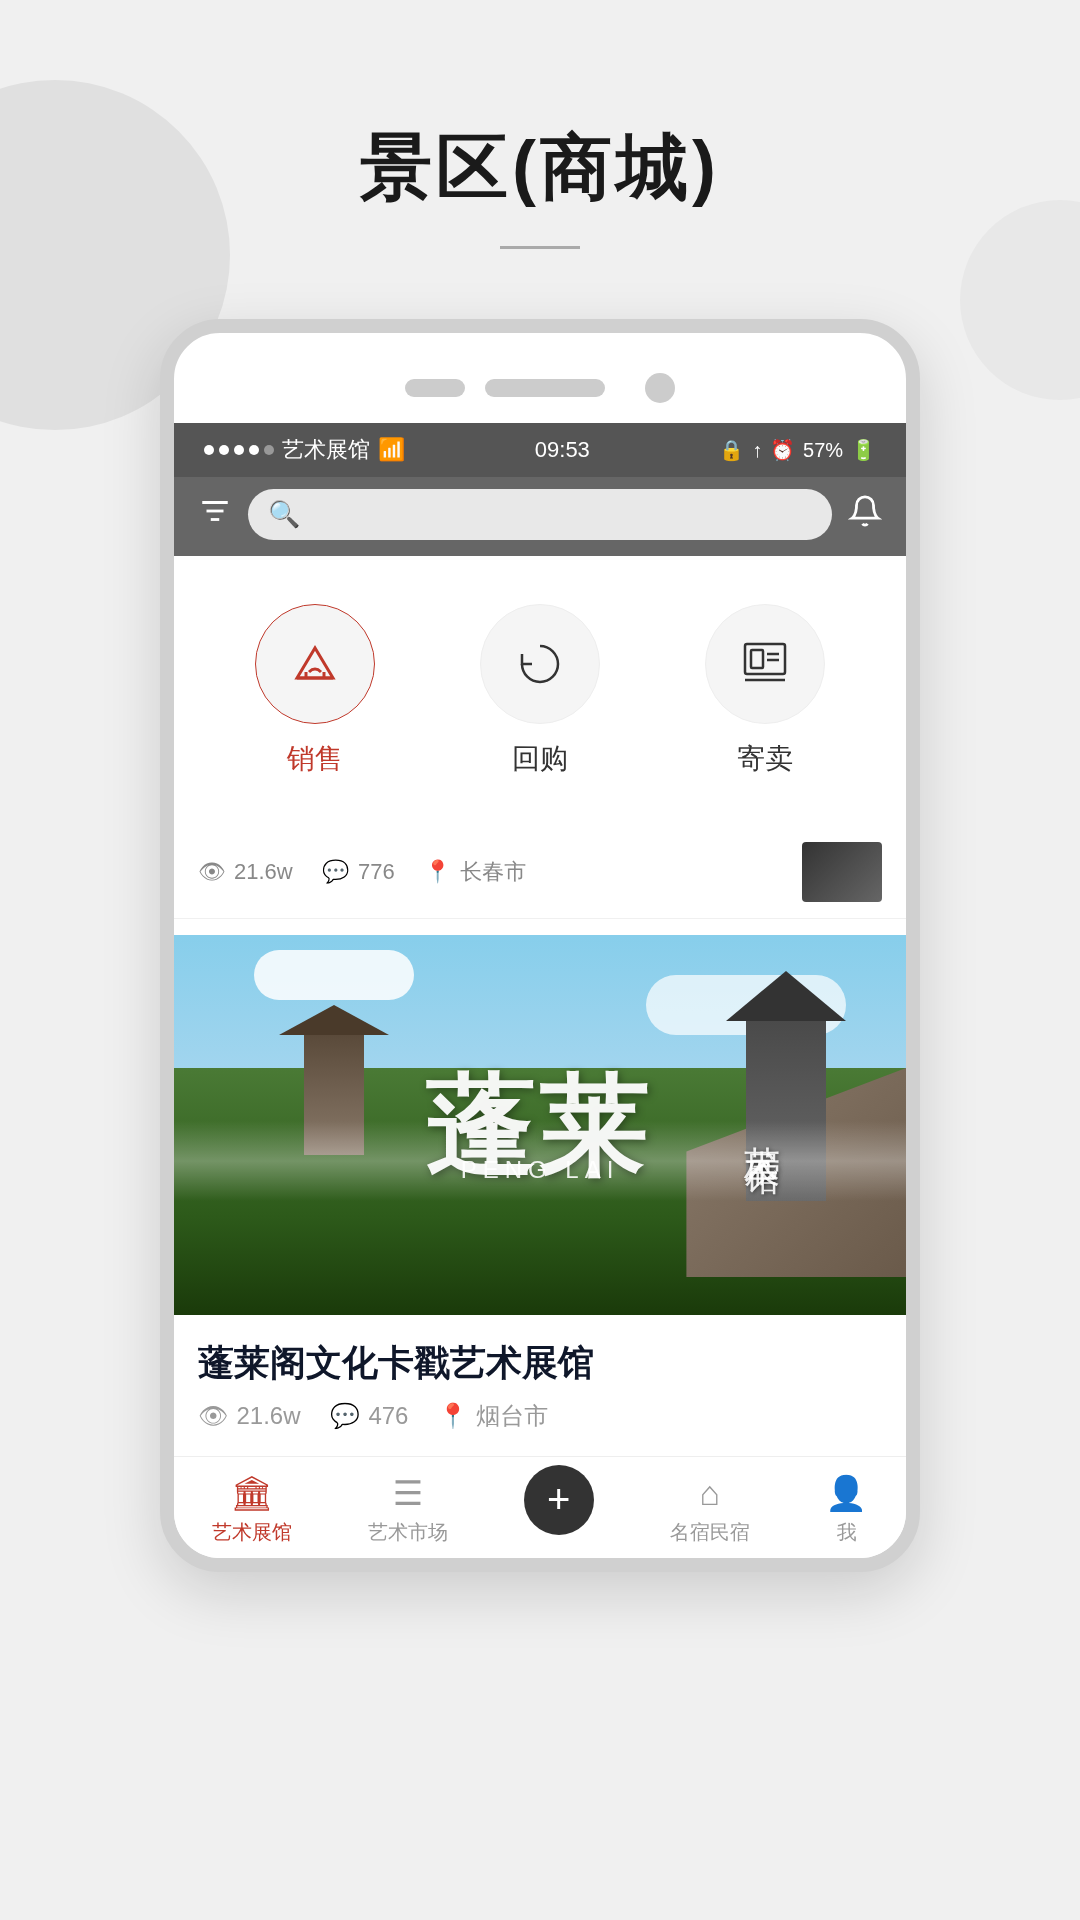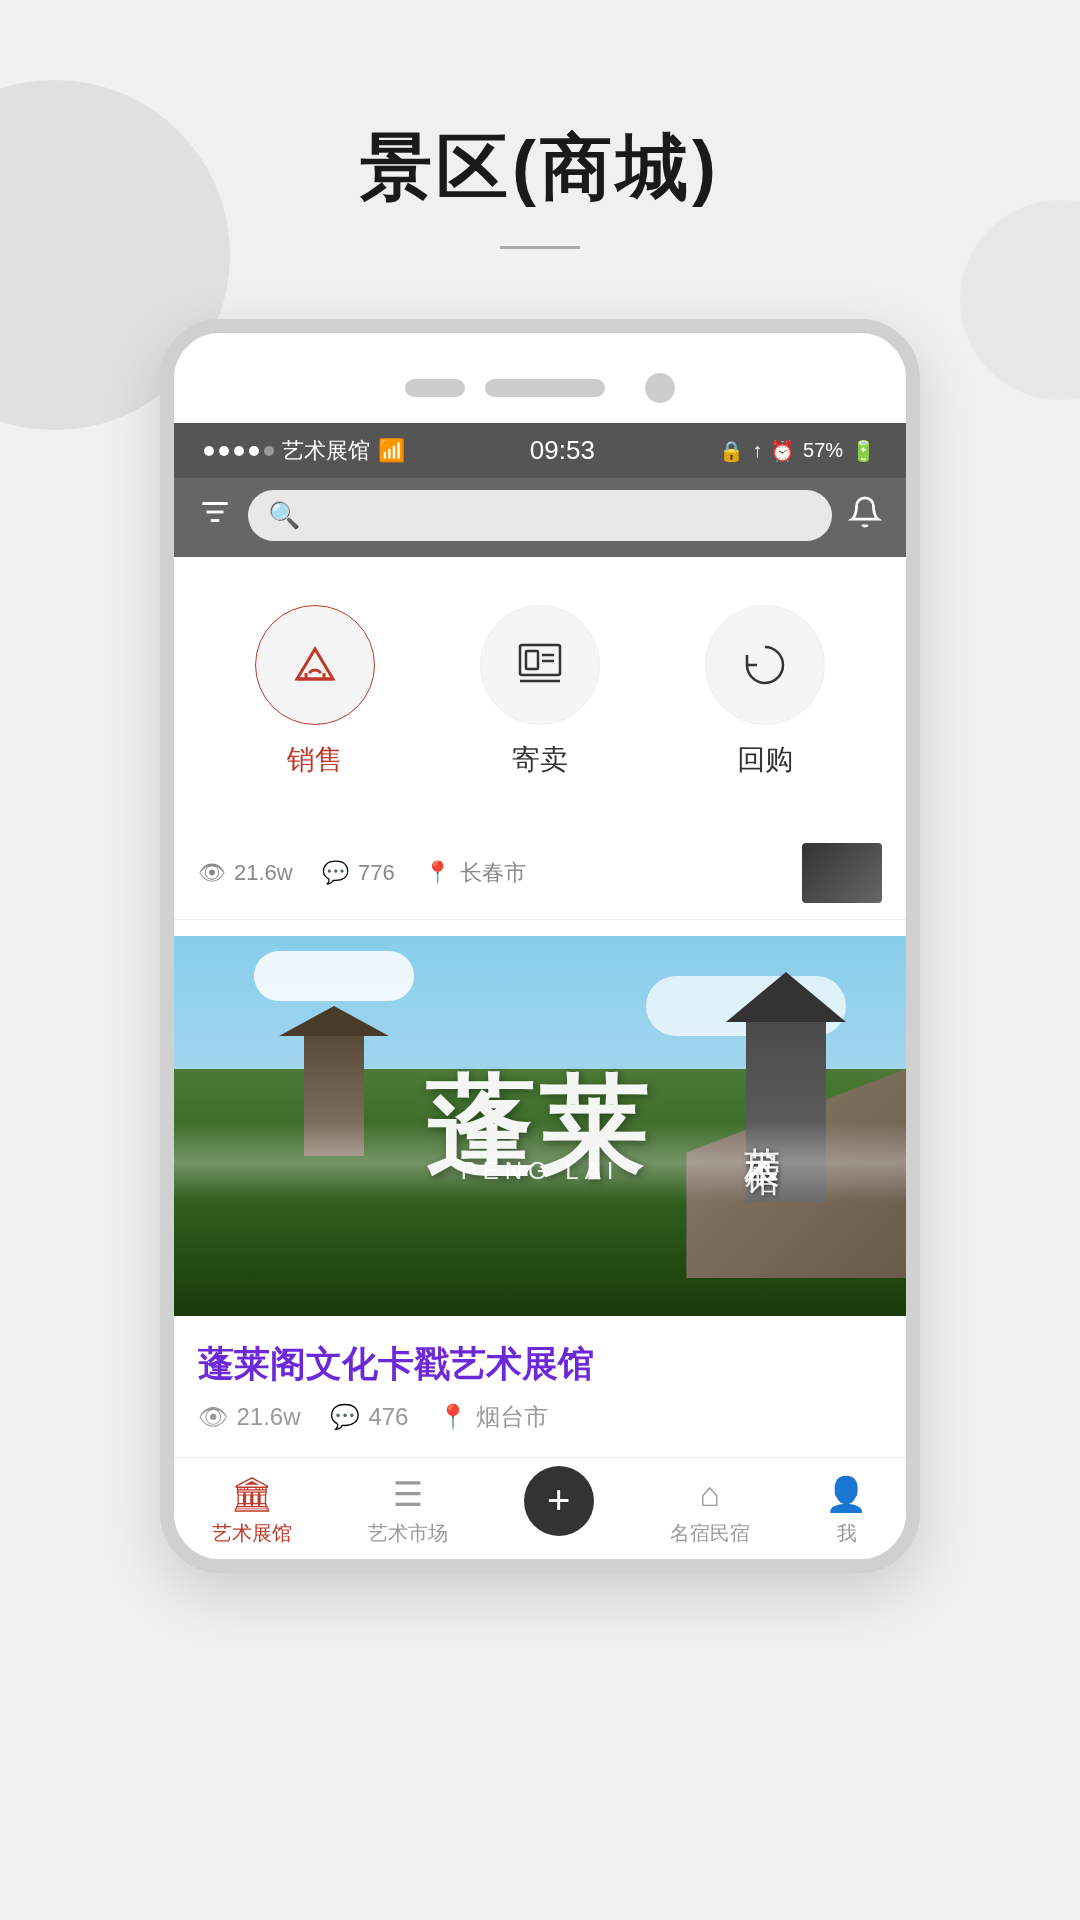--- a/index.html
+++ b/index.html
@@ -102,21 +102,21 @@
       color: #fff;
       display: flex;
       justify-content: space-between;
       align-items: center;
       padding: 12px 30px;
       font-size: 22px;
     }
     .status-left { display: flex; align-items: center; gap: 8px; }
     .status-dots { display: flex; gap: 5px; }
     .status-dot { width: 10px; height: 10px; border-radius: 50%; background: #fff; }
-    .status-center { font-size: 26px; font-weight: 500; }
+    .status-center { font-size: 22px; font-weight: 500; }
     .status-right { display: flex; align-items: center; gap: 8px; font-size: 20px; }
 
     
     .search-bar-area {
       background: #666;
       padding: 12px 24px 16px;
       display: flex;
       align-items: center;
       gap: 16px;
     }
@@ -304,21 +304,21 @@
       writing-mode: vertical-rl;
       font-size: 36px;
       color: rgba(255,255,255,0.9);
       text-shadow: 1px 1px 4px rgba(0,0,0,0.5);
       letter-spacing: 4px;
     }
 
     .card-title {
       font-size: 36px;
       font-weight: 600;
-      color: #6d28d9;
+      color: #0f172a;
       padding: 24px 24px 12px;
     }
     .card-stats {
       display: flex;
       align-items: center;
       gap: 30px;
       padding: 0 24px 24px;
       font-size: 24px;
       color: #999;
     }
@@ -427,38 +427,38 @@
           <path d="M22 36 Q28 30 34 36" fill="none"></path>
         </svg>
       </div>
       <span class="category-label active">销售</span>
     </div>
 
 
     <div class="category-item">
       <div class="category-icon-circle">
         <svg viewBox="0 0 56 56" fill="none" stroke="#333" stroke-width="2.5">
+          <path d="M28 10 A18 18 0 1 1 10 28"></path>
+          <polyline points="10,18 10,28 20,28"></polyline>
+        </svg>
+      </div>
+      <span class="category-label">回购</span>
+    </div>
+
+    <div class="category-item">
+      <div class="category-icon-circle">
+        <svg viewBox="0 0 56 56" fill="none" stroke="#333" stroke-width="2.5">
           <rect x="8" y="8" width="40" height="30" rx="2"></rect>
           <rect x="14" y="14" width="12" height="18" rx="1"></rect>
           <line x1="30" y1="18" x2="42" y2="18"></line>
           <line x1="30" y1="24" x2="42" y2="24"></line>
           <line x1="8" y1="44" x2="48" y2="44"></line>
         </svg>
       </div>
       <span class="category-label">寄卖</span>
-    </div>
-
-    <div class="category-item">
-      <div class="category-icon-circle">
-        <svg viewBox="0 0 56 56" fill="none" stroke="#333" stroke-width="2.5">
-          <path d="M28 10 A18 18 0 1 1 10 28"></path>
-          <polyline points="10,18 10,28 20,28"></polyline>
-        </svg>
-      </div>
-      <span class="category-label">回购</span>
     </div>
   </div>
 
   <div class="stats-row">
     <div class="stats-item">
       <span>👁</span>
       <span>21.6w</span>
     </div>
     <div class="stats-item">
       <span>💬</span>

